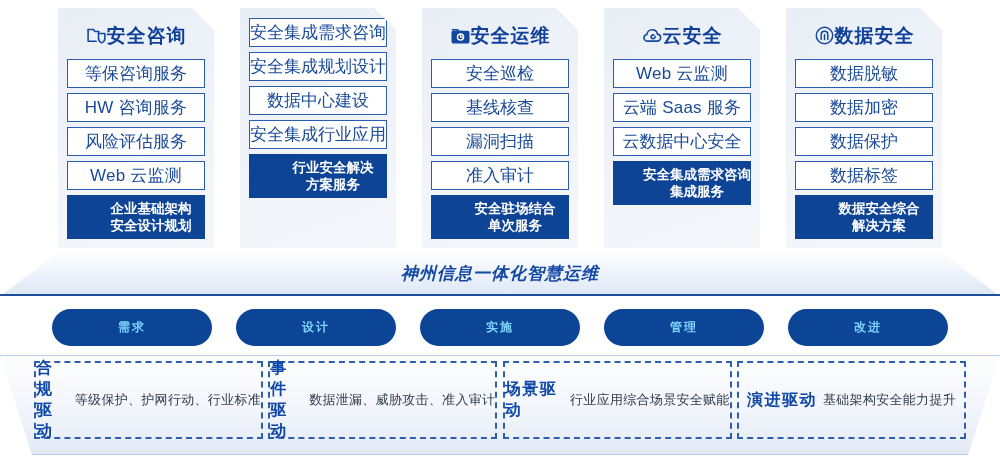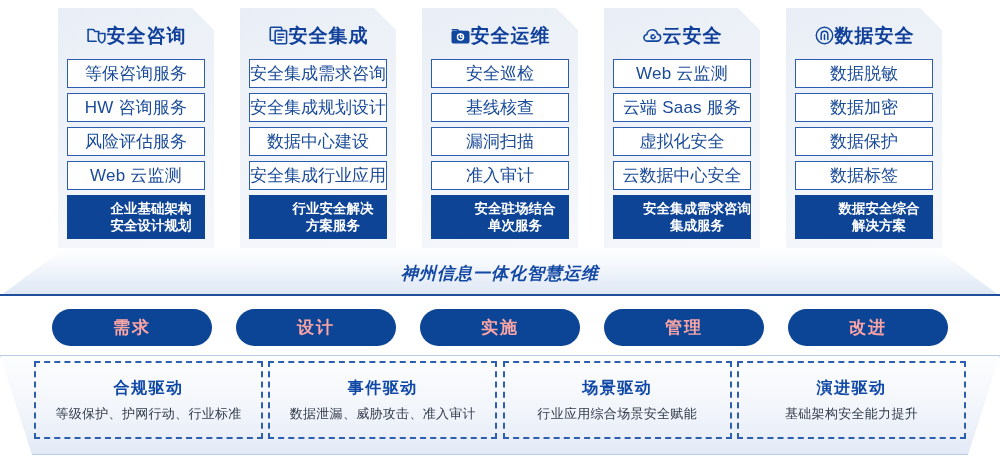--- a/index.html
+++ b/index.html
@@ -75,23 +75,23 @@
   }
 
   
   .pills{
     position:absolute;left:0;top:309px;width:1000px;height:37px;
     display:flex;justify-content:space-between;padding:0 52px;
     box-sizing:border-box;
   }
   .pill{
     width:160px;height:37px;border-radius:19px;
-    background:#0c4496;color:#fca5a5;
-    display:flex;align-items:center;justify-content:center;
-    font-size:17px;font-weight:bold;letter-spacing:2px;
+    background:#0c4496;color:#7dd3fc;
+    display:flex;align-items:center;justify-content:center;
+    font-size:12px;font-weight:bold;letter-spacing:2px;
   }
 
   
   .bottom{
     position:absolute;left:0;top:355px;width:1000px;height:100px;
   }
   .bottom .shape{
     position:absolute;inset:0;
     background:linear-gradient(180deg,#fdfefe 0%,#f2f5fb 55%,#e3eaf6 100%);
     border:1px solid #b9cbe6;box-sizing:border-box;
@@ -99,21 +99,21 @@
     clip-path:polygon(0 0, 1000px 0, 968px 100%, 32px 100%);
   }
   .drivers{
     position:absolute;left:0;top:6px;width:1000px;height:80px;
     display:flex;justify-content:space-between;padding:0 34px;
     box-sizing:border-box;
   }
   .driver{
     width:225px;height:74px;
     border:2px dashed #2d5fae;
-    display:flex;flex-direction:column;align-items:center;justify-content:center;
+    display:flex;flex-direction:row;align-items:center;justify-content:center;
     gap:6px;
     background:transparent;
   }
   .driver .dt{font-size:16px;font-weight:bold;color:#0f47a6;letter-spacing:1.5px;}
   .driver .ds{font-size:13px;color:#313b4a;letter-spacing:.3px;white-space:nowrap;}
 </style>
 </head>
 <body>
 
 <div id="root">
@@ -136,30 +136,20 @@
       <div class="item en">HW 咨询服务</div>
       <div class="item">风险评估服务</div>
       <div class="item en">Web 云监测</div>
       <div class="solution">
         <span>企业基础架构</span>
         <span>安全设计规划</span>
       </div>
     </div>
 
     <div class="card">
-      <div class="card-head">
-        <span class="ic">
-          <svg viewBox="0 0 24 24" width="21" height="21" fill="none" stroke="#12479e" stroke-width="1.8">
-            <rect x="2.6" y="2.6" width="13" height="15.2" rx="1"></rect>
-            <rect x="8.2" y="6.4" width="13" height="15" rx="1" fill="#eef2f8"></rect>
-            <path d="M11.4 10.6h6.6M11.4 13.9h6.6M11.4 17.2h4.2" stroke-linecap="round"></path>
-          </svg>
-        </span>
-        <span class="card-title">安全集成</span>
-      </div>
       <div class="item">安全集成需求咨询</div>
       <div class="item">安全集成规划设计</div>
       <div class="item">数据中心建设</div>
       <div class="item">安全集成行业应用</div>
       <div class="solution">
         <span>行业安全解决</span>
         <span>方案服务</span>
       </div>
     </div>
 
@@ -190,21 +180,20 @@
         <span class="ic">
           <svg viewBox="0 0 24 24" width="21" height="21" fill="none" stroke="#12479e" stroke-width="1.8">
             <path d="M6.6 18.4h10.6c2.3 0 4.1-1.8 4.1-4 0-2.1-1.6-3.8-3.7-4-.5-2.9-3-5-6-5-3.1 0-5.7 2.3-6 5.4C3.6 11.1 2.2 12.7 2.2 14.6c0 2.1 1.9 3.8 4.4 3.8z" stroke-linejoin="round"></path>
             <path d="M13.6 11.5c-1.6-.6-3.2.5-3.2 2 0 1.2 1 2.2 2.3 2.2 1.4 0 2.4-1.1 2.3-2.6" stroke-linecap="round"></path>
           </svg>
         </span>
         <span class="card-title">云安全</span>
       </div>
       <div class="item en">Web 云监测</div>
       <div class="item en">云端 Saas 服务</div>
-      <div class="item">虚拟化安全</div>
       <div class="item">云数据中心安全</div>
       <div class="solution">
         <span>安全集成需求咨询</span>
         <span>集成服务</span>
       </div>
     </div>
 
     <div class="card">
       <div class="card-head">
         <span class="ic">

